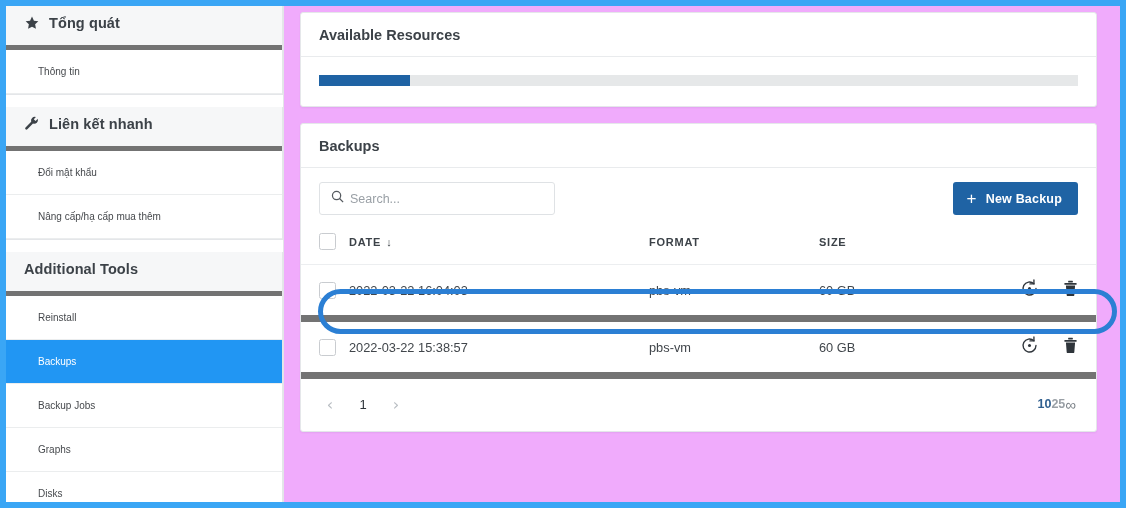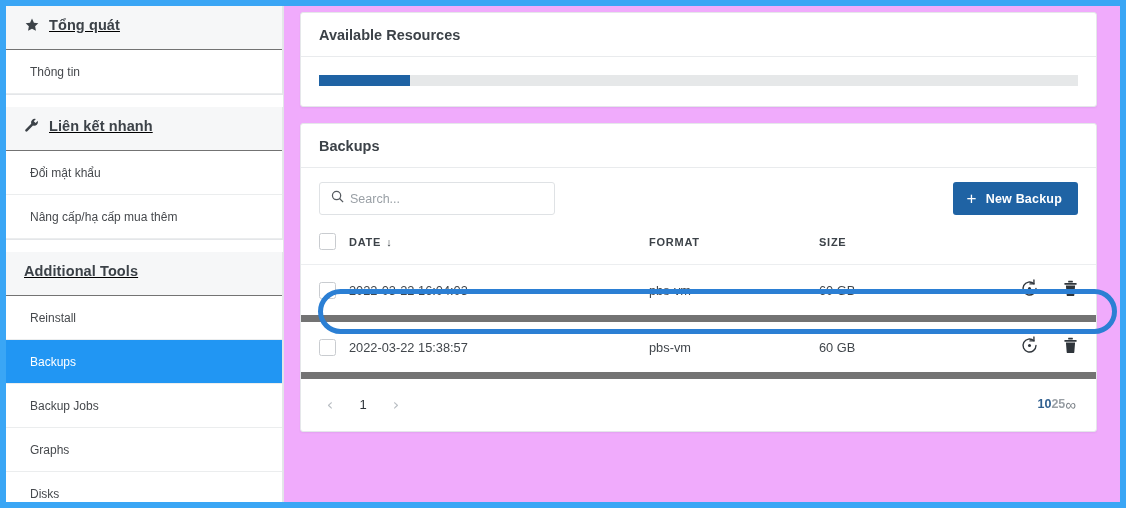--- a/index.html
+++ b/index.html
@@ -36,42 +36,41 @@
   .side-card {
     background: #ffffff;
     border: 1px solid #e4e6e9;
     border-left: none;
     border-top: none;
     margin: 0 0 12px 0;
   }
   .side-card.first { border-top: none; }
   .side-head {
     background: #f6f7f8;
-    border-bottom: 1px solid #737373;
+    border-bottom: 5px solid #737373;
     height: 44px;
     display: flex;
     align-items: center;
     padding: 0 0 6px 18px;
     gap: 9px;
-    text-decoration: underline;
   }
   .side-head-title {
     font-size: 14.5px;
     font-weight: bold;
     color: #3c4248;
     letter-spacing: .1px;
   }
   .side-ico { width: 16px; height: 16px; display:block; flex:0 0 16px; color:#3c4248; }
   .side-ico svg { display:block; width:16px; height:16px; fill:#3c4248; }
   .side-item {
     height: 44px;
     display: flex;
     align-items: center;
-    padding: 0 0 0 24px;
-    font-size: 12px;
+    padding: 0 0 0 32px;
+    font-size: 10px;
     color: #46494d;
     border-bottom: 1px solid #ebedee;
     background: #ffffff;
     cursor: pointer;
     white-space: nowrap;
   }
   .side-item:last-child { border-bottom: 1px solid #ebedee; }
   .side-item.active {
     background: #2196f3;
     color: #ffffff;

